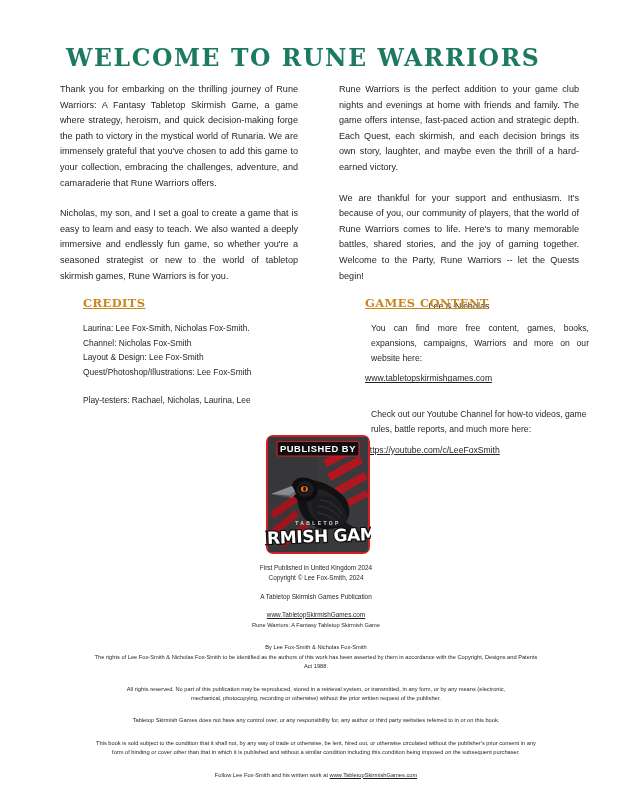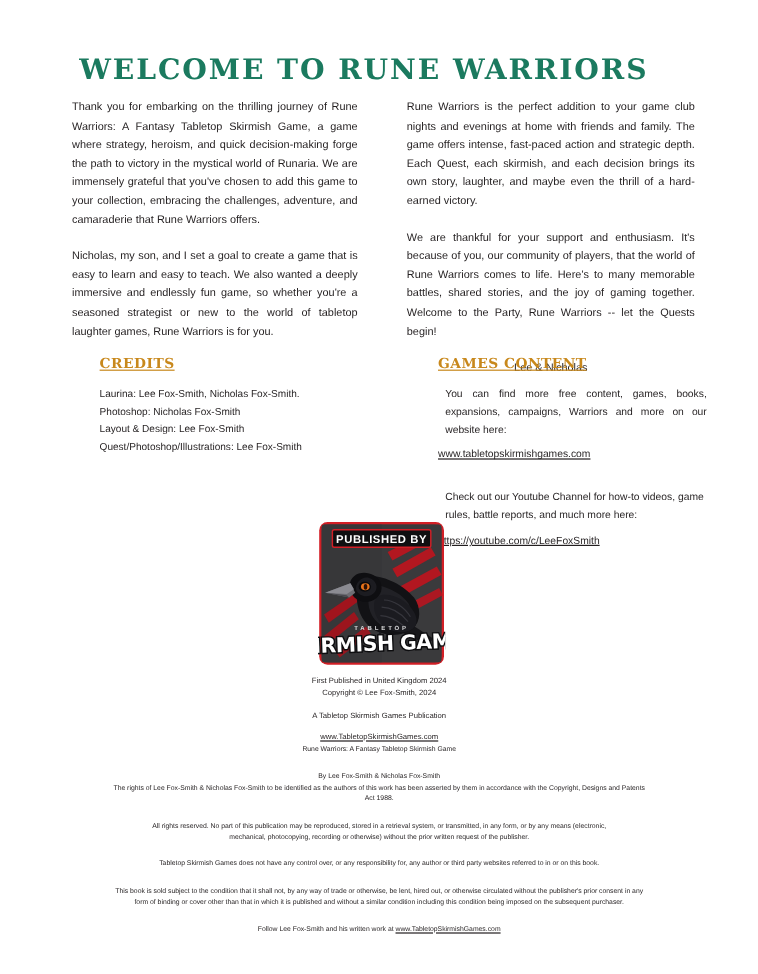--- a/index.html
+++ b/index.html
@@ -160,36 +160,37 @@
 </style>
 </head>
 <body>
 
 <div class="page">
 
   <div class="title">WELCOME TO RUNE WARRIORS</div>
 
   <div class="col-left">
     <p class="body-p">Thank you for embarking on the thrilling journey of Rune Warriors: A Fantasy Tabletop Skirmish Game, a game where strategy, heroism, and quick decision-making forge the path to victory in the mystical world of Runaria. We are immensely grateful that you've chosen to add this game to your collection, embracing the challenges, adventure, and camaraderie that Rune Warriors offers.</p>
-    <p class="body-p last">Nicholas, my son, and I set a goal to create a game that is easy to learn and easy to teach. We also wanted a deeply immersive and endlessly fun game, so whether you're a seasoned strategist or new to the world of tabletop laughter games, Rune Warriors is for you.</p>
+    <p class="body-p last">Nicholas, my son, and I set a goal to create a game that is easy to learn and easy to teach. We also wanted a deeply immersive and endlessly fun game, so whether you're a seasoned strategist or new to the world of tabletop skirmish games, Rune Warriors is for you.</p>
   </div>
 
   <div class="col-right">
     <p class="body-p">Rune Warriors is the perfect addition to your game club nights and evenings at home with friends and family. The game offers intense, fast-paced action and strategic depth. Each Quest, each skirmish, and each decision brings its own story, laughter, and maybe even the thrill of a hard-earned victory.</p>
     <p class="body-p">We are thankful for your support and enthusiasm. It's because of you, our community of players, that the world of Rune Warriors comes to life. Here's to many memorable battles, shared stories, and the joy of gaming together. Welcome to the Party, Rune Warriors -- let the Quests begin!</p>
     <p class="signoff">Lee &amp; Nicholas</p>
   </div>
 
   <div class="sec-credits">
     <div class="sec-head">CREDITS</div>
     <div class="credit-line">Laurina: Lee Fox-Smith, Nicholas Fox-Smith.</div>
-    <div class="credit-line">Photoshop: Nicholas Fox-Smith</div>
+    <div class="credit-line">Channel: Nicholas Fox-Smith</div>
     <div class="credit-line">Layout &amp; Design: Lee Fox-Smith</div>
     <div class="credit-line">Quest/Photoshop/Illustrations: Lee Fox-Smith</div>
     <div class="credit-gap"></div>
+    <div class="credit-line">Play-testers: Rachael, Nicholas, Laurina, Lee</div>
   </div>
 
   <div class="sec-free">
     <div class="sec-head">GAMES CONTENT</div>
     <p class="free-p">You can find more free content, games, books, expansions, campaigns, Warriors   and more on our website here:</p>
     <a class="link" href="#">www.tabletopskirmishgames.com</a>
     <div class="free-gap"></div>
     <p class="free-p nojust">Check out our Youtube Channel for how-to videos, game rules, battle reports, and much more here:</p>
     <a class="link" href="#">https://youtube.com/c/LeeFoxSmith</a>
   </div>

